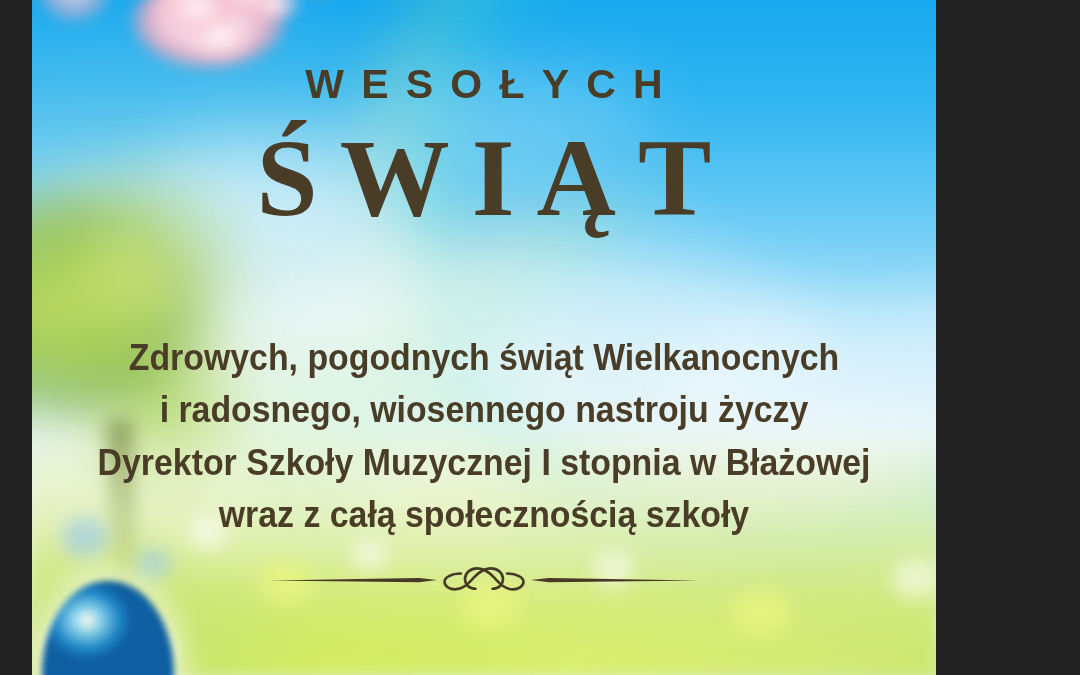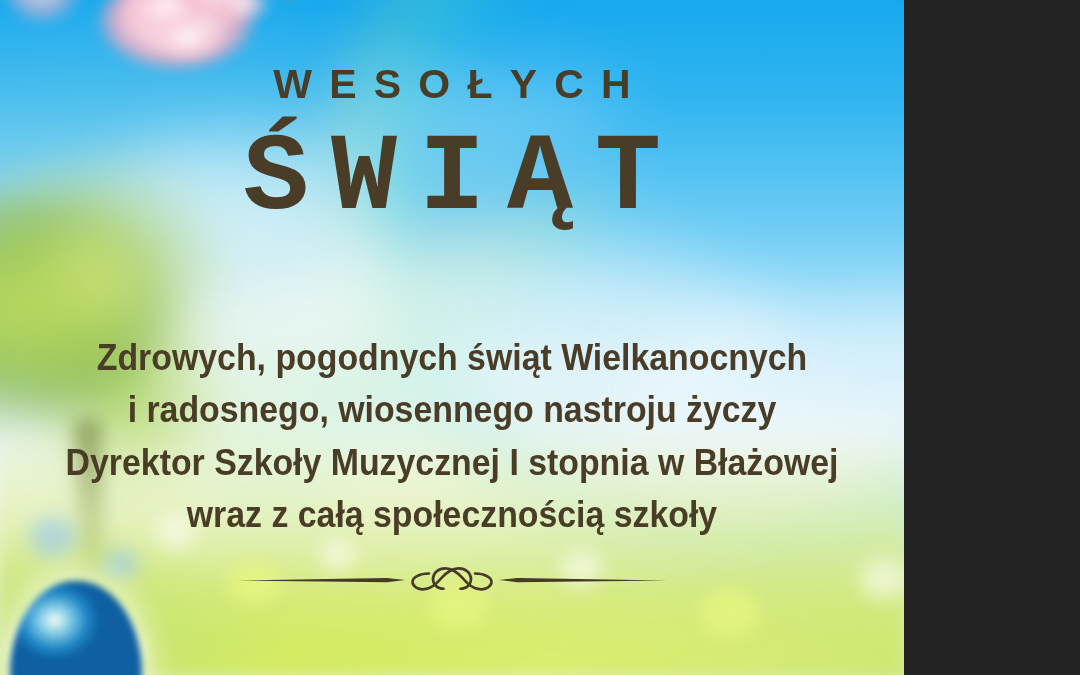--- a/index.html
+++ b/index.html
@@ -9,20 +9,21 @@
     font-family:"Liberation Sans", sans-serif;
     display:flex; align-items:flex-start; justify-content:flex-start;
   }
 
   .card {
     position:relative;
     width:904px; height:675px;
     overflow:hidden;
     background:#29aeef;
     user-select:none;
+    margin-left:32px;
   }
 
   
   .bg { position:absolute; inset:0; }
 
   
   .sky-base {
     background:linear-gradient(180deg,
       #18a9ee 0%,
       #2fb4f0 14%,
@@ -191,21 +192,21 @@
   }
 
   .line-swiat {
     color:#4a3d28;
     font-size:110px;
     font-weight:bold;
     letter-spacing:.20em;
     text-indent:.20em;
     line-height:1.12;
     margin-top:12px;
-    font-family:Liberation Mono, monospace;
+    font-family:Liberation Serif, serif;
   }
 
   .message {
     margin-top:92px;
     width:100%;
     text-align:center;
     color:#4a3d28;
     font-size:36px;
     font-weight:bold;
     line-height:1.45;

